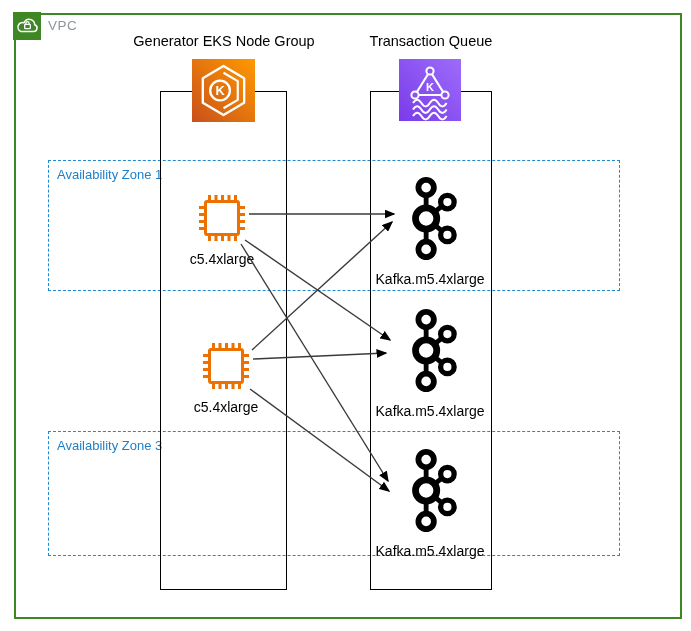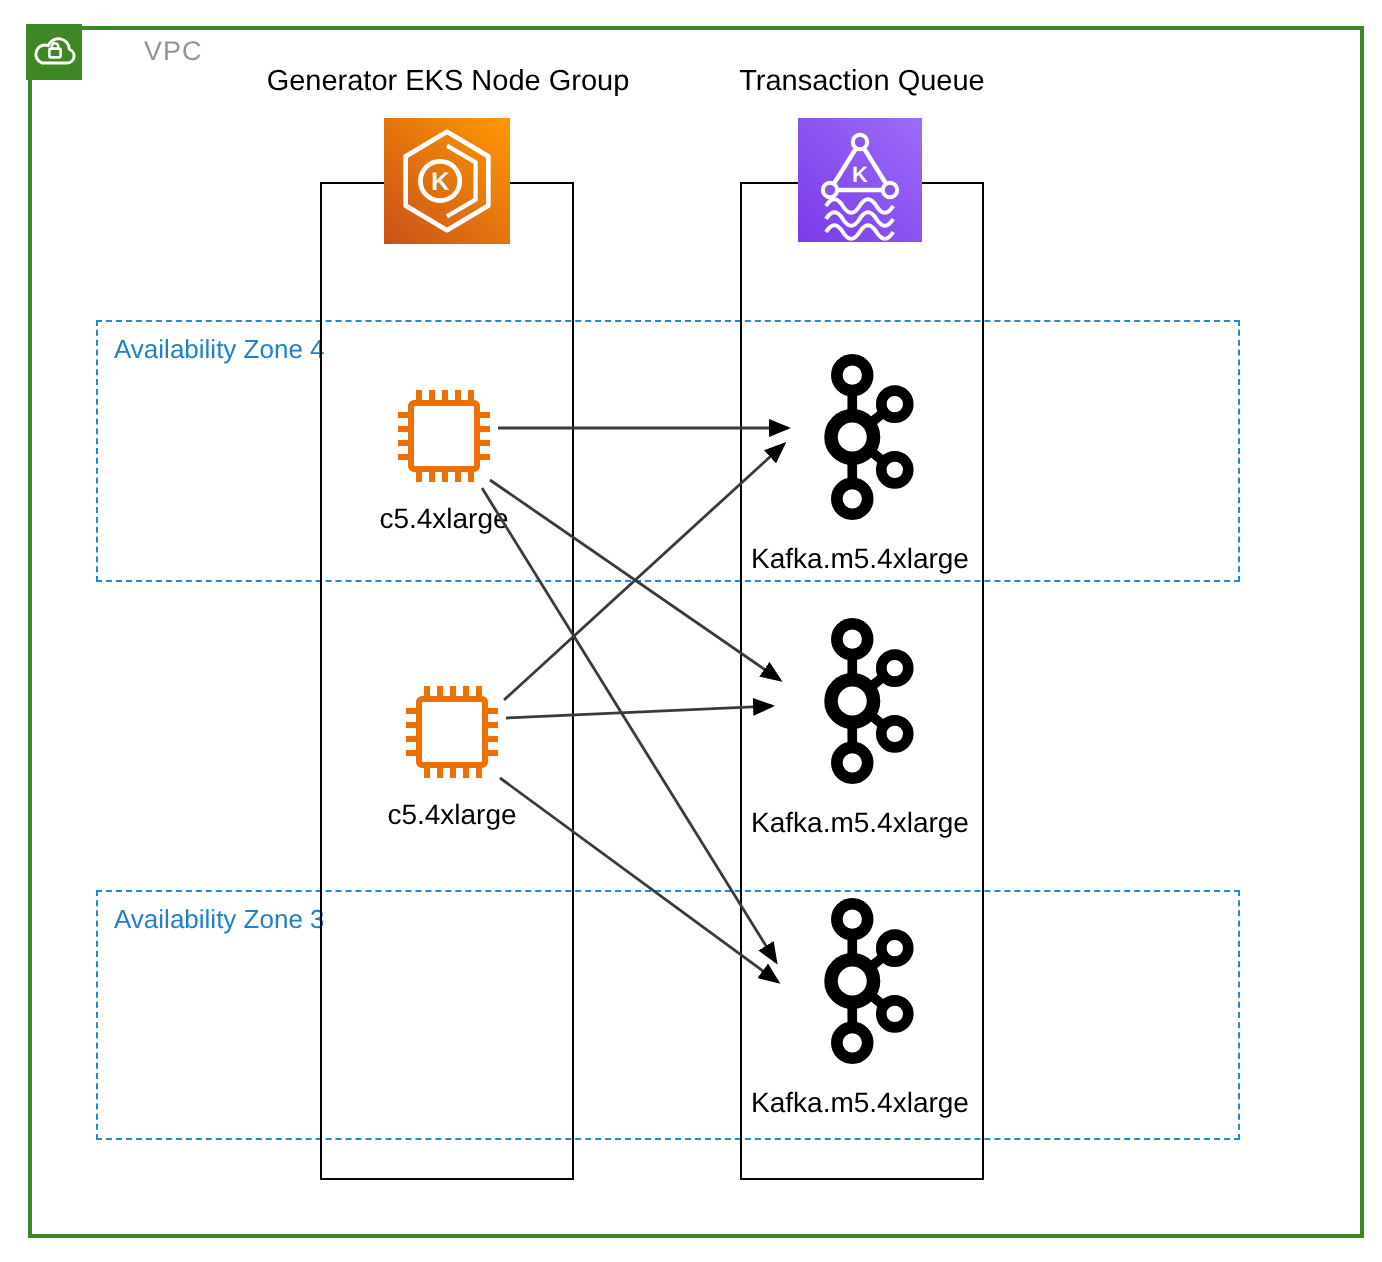--- a/index.html
+++ b/index.html
@@ -5,26 +5,26 @@
   html,body{margin:0;padding:0;background:#ffffff;}
   .canvas{
     position:relative;width:691px;height:631px;background:#ffffff;
     font-family:"Liberation Sans","DejaVu Sans",sans-serif;
     overflow:hidden;
   }
   .abs{position:absolute;}
   
   .vpc-box{left:14px;top:13px;width:668px;height:606px;border:2px solid #3F8624;box-sizing:border-box;}
   .vpc-icon{left:13px;top:12px;width:28px;height:28px;background:#3F8624;}
-  .vpc-label{left:48px;top:18px;font-size:13.5px;color:#8F969B;letter-spacing:.5px;margin-left:24px;}
+  .vpc-label{left:48px;top:18px;font-size:13.5px;color:#8F969B;letter-spacing:.5px;}
   
   .az{left:48px;width:572px;border:1px dashed #2389CE;box-sizing:border-box;background:transparent;}
   .az1{top:160px;height:131px;}
   .az2{top:303px;height:131px;}
-  .az3{top:445px;height:125px;}
+  .az3{top:431px;height:125px;}
   .az-label{display:inline-block;padding:6px 0 0 8px;font-size:13px;color:#1F80C9;white-space:nowrap;}
   
   .col{top:91px;height:499px;border:1px solid #000;box-sizing:border-box;}
   .col1{left:160px;width:127px;}
   .col2{left:370px;width:122px;}
   .col-title{top:33px;width:240px;text-align:center;font-size:14.5px;color:#000;white-space:nowrap;}
   .col-title1{left:104px;}
   .col-title2{left:311px;}
   
   .svc-icon{display:flex;align-items:center;justify-content:center;}
@@ -40,21 +40,21 @@
   .arrows{left:0;top:0;pointer-events:none;}
 </style>
 </head>
 <body>
 
 <div class="canvas">
 
   <div class="abs vpc-box"></div>
 
   <div class="abs az az1">
-    <span class="az-label">Availability Zone 4</span>
+    <span class="az-label">Availability Zone 1</span>
   </div>
   <div class="abs az az3">
     <span class="az-label">Availability Zone 3</span>
   </div>
 
   <div class="abs col col1"></div>
   <div class="abs col col2"></div>
 
   <div class="abs col-title col-title2">Transaction Queue</div>
   <div class="abs col-title col-title1">Generator EKS Node Group</div>

